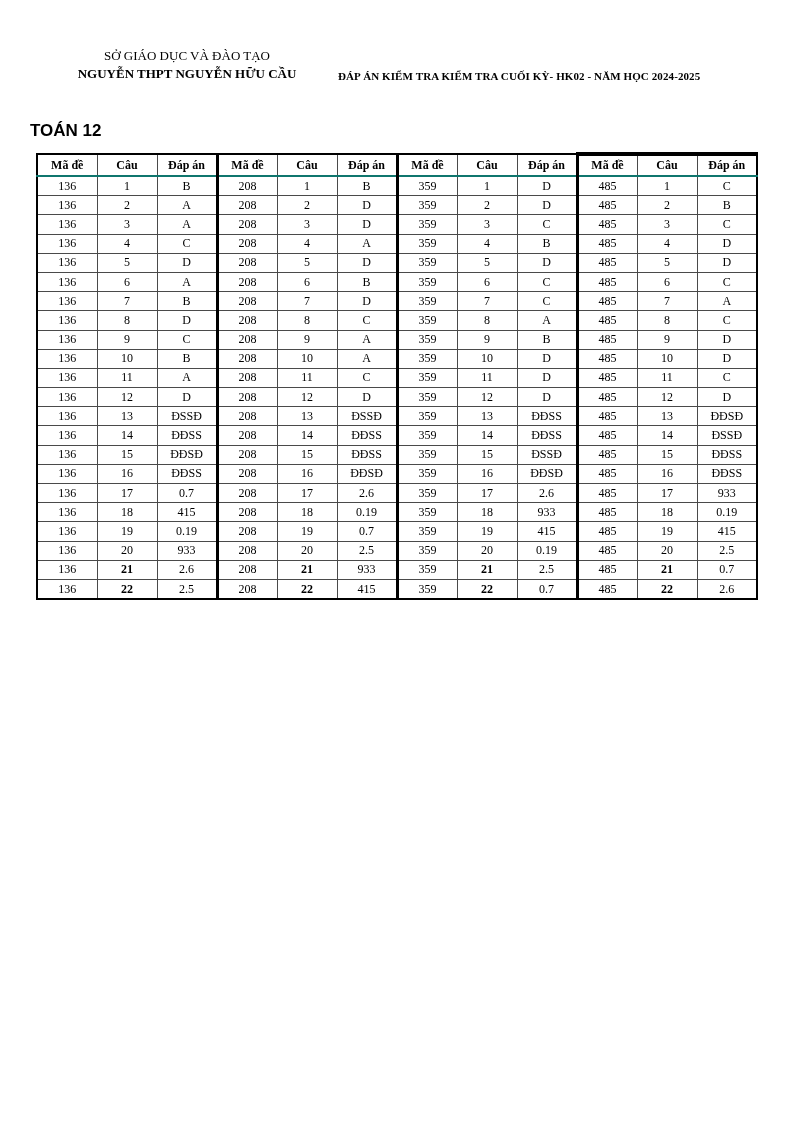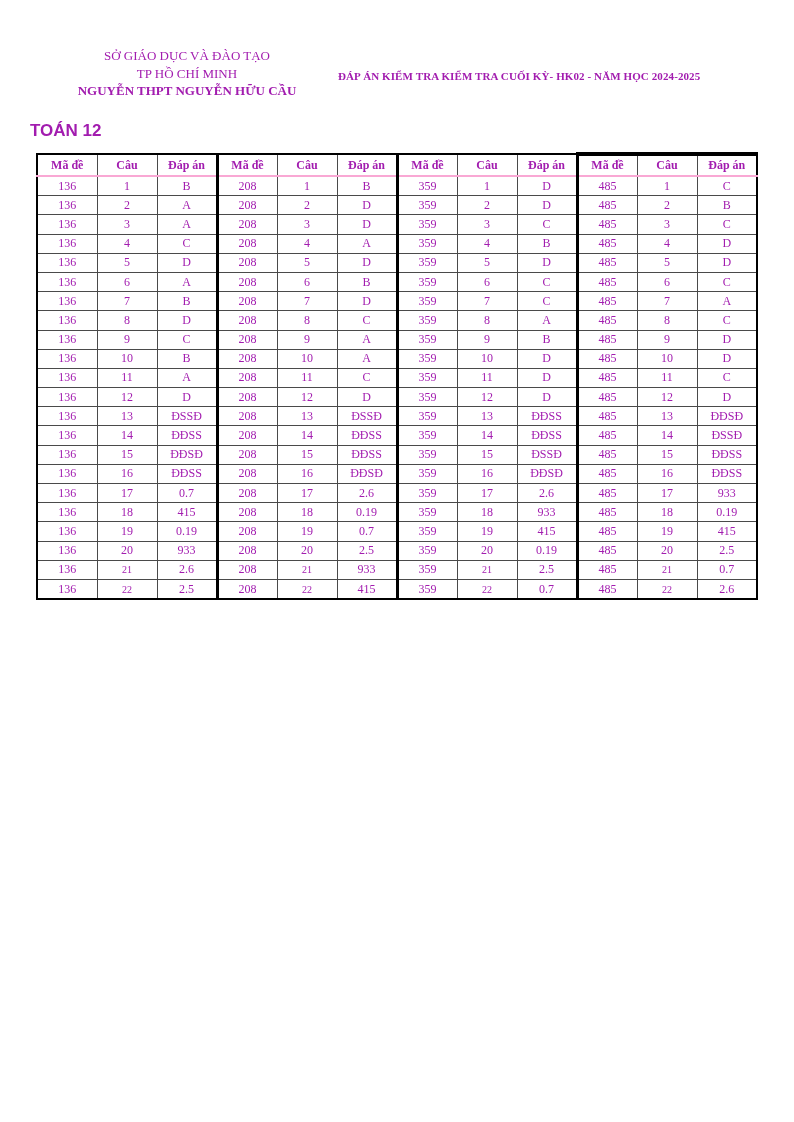--- a/index.html
+++ b/index.html
@@ -1,21 +1,21 @@
 <!DOCTYPE html>
 <html><head>
 <meta charset="utf-8">
 <style>
   html, body { margin: 0; padding: 0; background: #ffffff; }
   .page {
     position: relative;
     width: 794px;
     height: 1122px;
     background: #ffffff;
-    color: #a21caf;
+    color: #000000;
     font-family: "Liberation Serif", "DejaVu Serif", serif;
     overflow: hidden;
   }
   .header-left {
     position: absolute;
     top: 47px;
     left: 56px;
     width: 262px;
     text-align: center;
     font-size: 13px;
@@ -57,35 +57,34 @@
     vertical-align: middle;
     font-size: 12px;
     height: 18.2px;
     padding: 0;
     overflow: hidden;
     white-space: nowrap;
   }
   table.answer-table th {
     font-weight: bold;
     border-top: 2px solid #000;
-    border-bottom: 2px solid #f9a8d4;
+    border-bottom: 2px solid #0f766e;
     height: 19px;
   }
   table.answer-table .grp-sep { border-left: 3px solid #000; }
   table.answer-table th.thick-top { border-top: 4px solid #000; }
-  table.answer-table td.small-q { font-size: 10px; font-weight: normal; }
+  table.answer-table td.small-q { font-size: 12px; font-weight: bold; }
 </style>
 </head>
 <body>
 
 <div class="page">
 
   <div class="header-left">
     <div>SỞ GIÁO DỤC VÀ ĐÀO TẠO</div>
-    <div>TP HỒ CHÍ MINH</div>
     <div class="school-name">NGUYỄN THPT NGUYỄN HỮU CẦU</div>
   </div>
 
   <div class="header-right">ĐÁP ÁN KIỂM TRA KIỂM TRA CUỐI KỲ- HK02 - NĂM HỌC 2024-2025</div>
 
   <div class="subject-title">TOÁN 12</div>
 
   <table class="answer-table">
     <thead id="answer-table-head">
         <tr>

